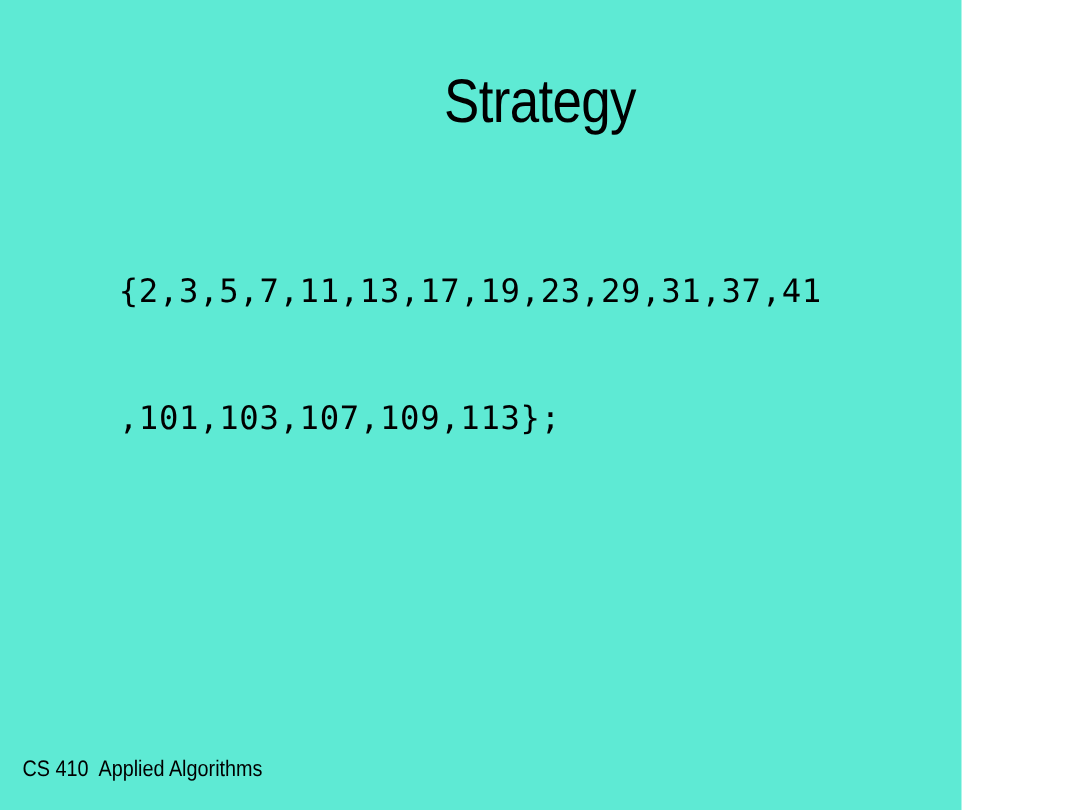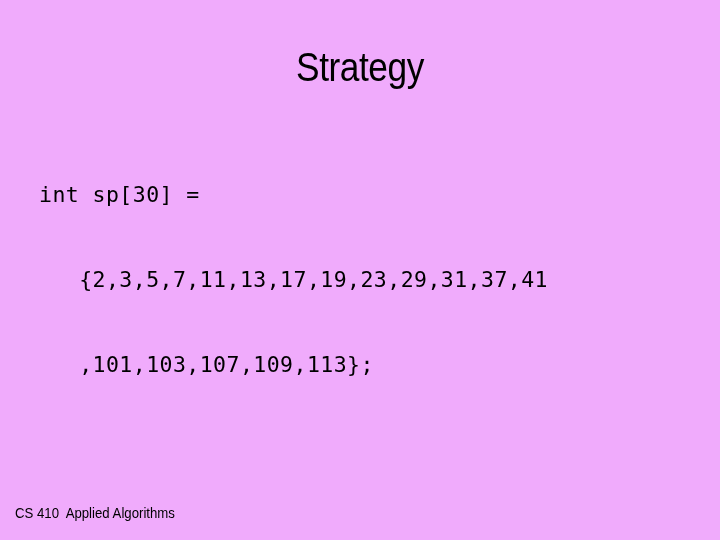--- a/index.html
+++ b/index.html
@@ -11,23 +11,23 @@
     width: 720px;
     height: 540px;
     background: #ffffff;
     overflow: hidden;
     font-family: "Liberation Sans", sans-serif;
     color: #000000;
     -webkit-font-smoothing: none;
   }
   .slide {
     position: relative;
-    width: 720px;
+    width: 641px;
     height: 540px;
-    background: #f0abfc;
+    background: #5eead4;
   }
 
   
   .slide-title {
     position: absolute;
     left: 0;
     top: 44px;
     width: 720px;
     text-align: center;
     font-family: "Liberation Sans Narrow", "Liberation Sans", sans-serif;
@@ -76,21 +76,20 @@
   }
 </style>
 </head>
 <body>
 
 <div class="slide">
 
   <div class="slide-title">Strategy</div>
 
   <div class="code-block">
-    <span class="code-line">int sp[30] =</span>
     <span class="code-line">   {2,3,5,7,11,13,17,19,23,29,31,37,41</span>
     <span class="code-line">   ,101,103,107,109,113};</span>
     
     
     
     
     
     
     
     

